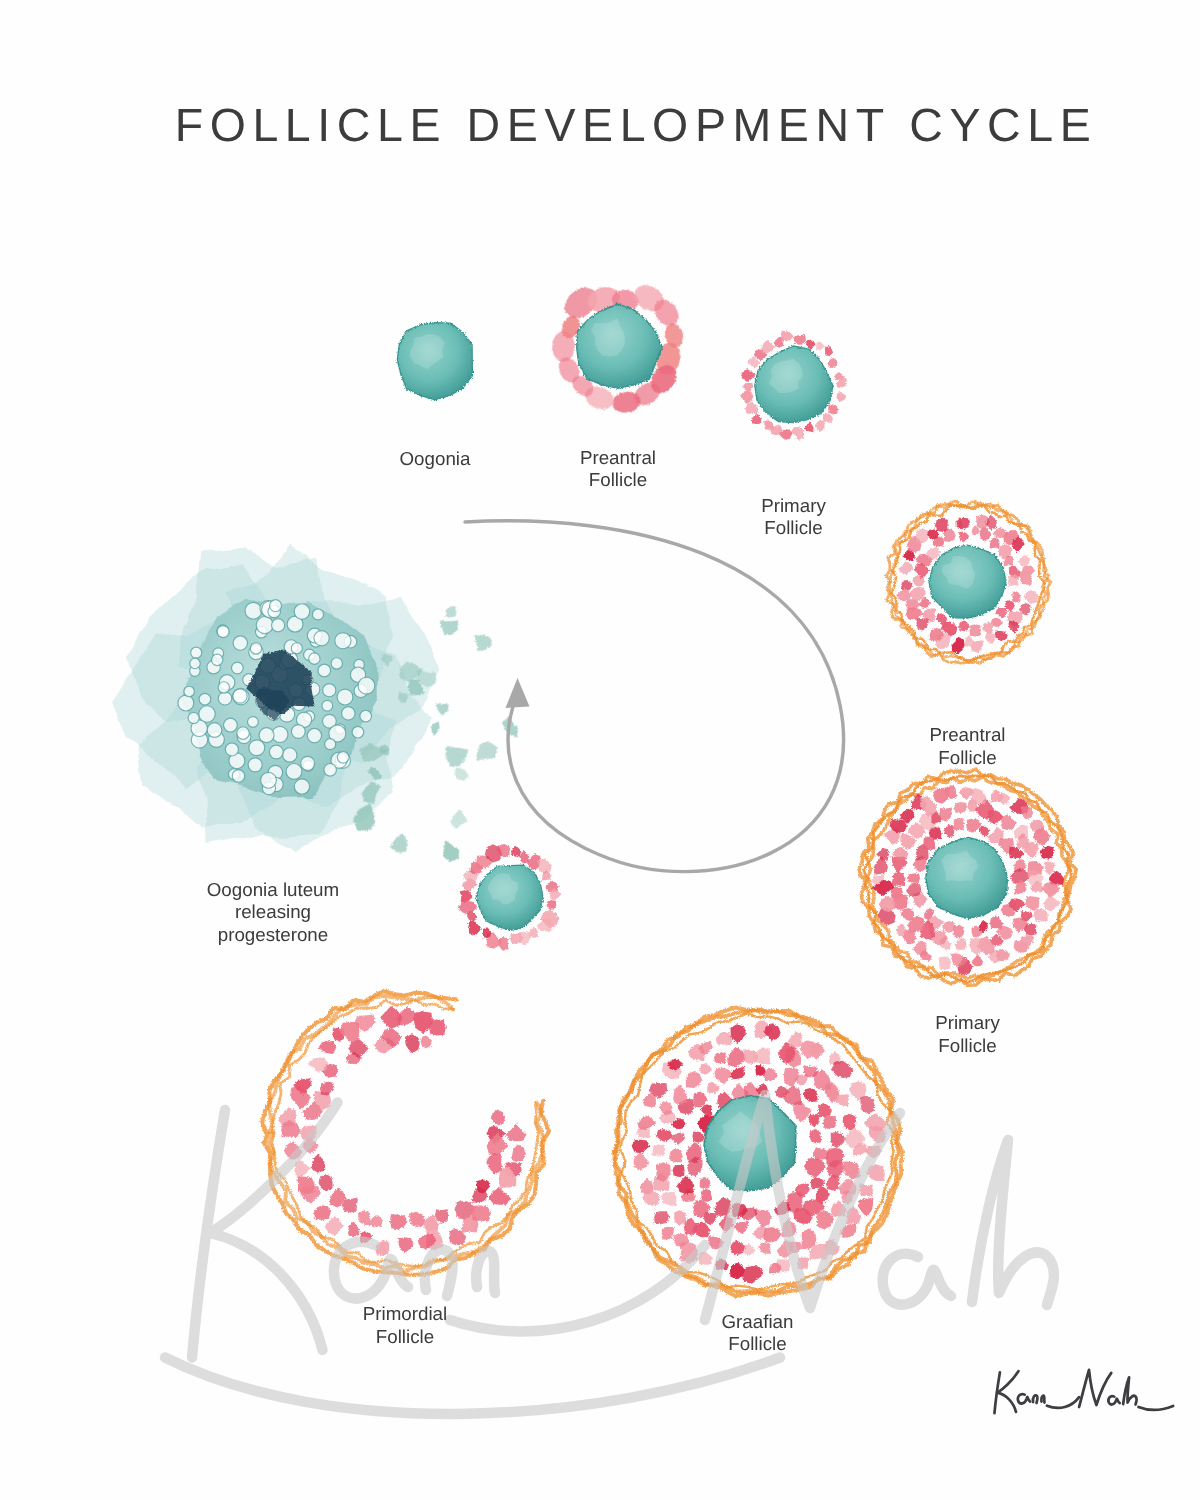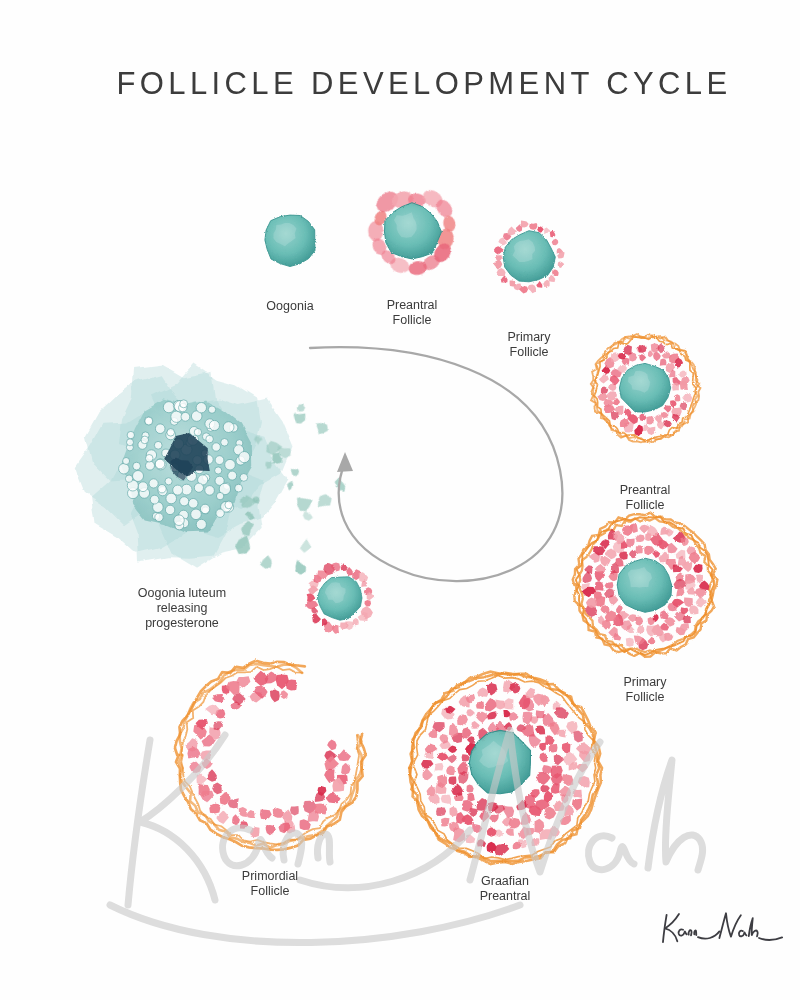--- a/index.html
+++ b/index.html
@@ -715,21 +715,21 @@
       <div class="label" style="left: 200px; top: 275px; width: 180px;">Oogonia</div>
       <div class="label" style="left: 322px; top: 274px; width: 180px;">Preantral
 Follicle</div>
       <div class="label" style="left: 439px; top: 306px; width: 180px;">Primary
 Follicle</div>
       <div class="label" style="left: 555px; top: 459px; width: 180px;">Preantral
 Follicle</div>
       <div class="label" style="left: 555px; top: 651px; width: 180px;">Primary
 Follicle</div>
       <div class="label" style="left: 415px; top: 850px; width: 180px;">Graafian
-Preantral</div>
+Follicle</div>
       <div class="label" style="left: 180px; top: 845px; width: 180px;">Primordial
 Follicle</div>
       <div class="label" style="left: 92px; top: 562px; width: 180px;">Oogonia luteum
 releasing
 progesterone</div>
     </div>
 
 </div>
 
 </body></html>

